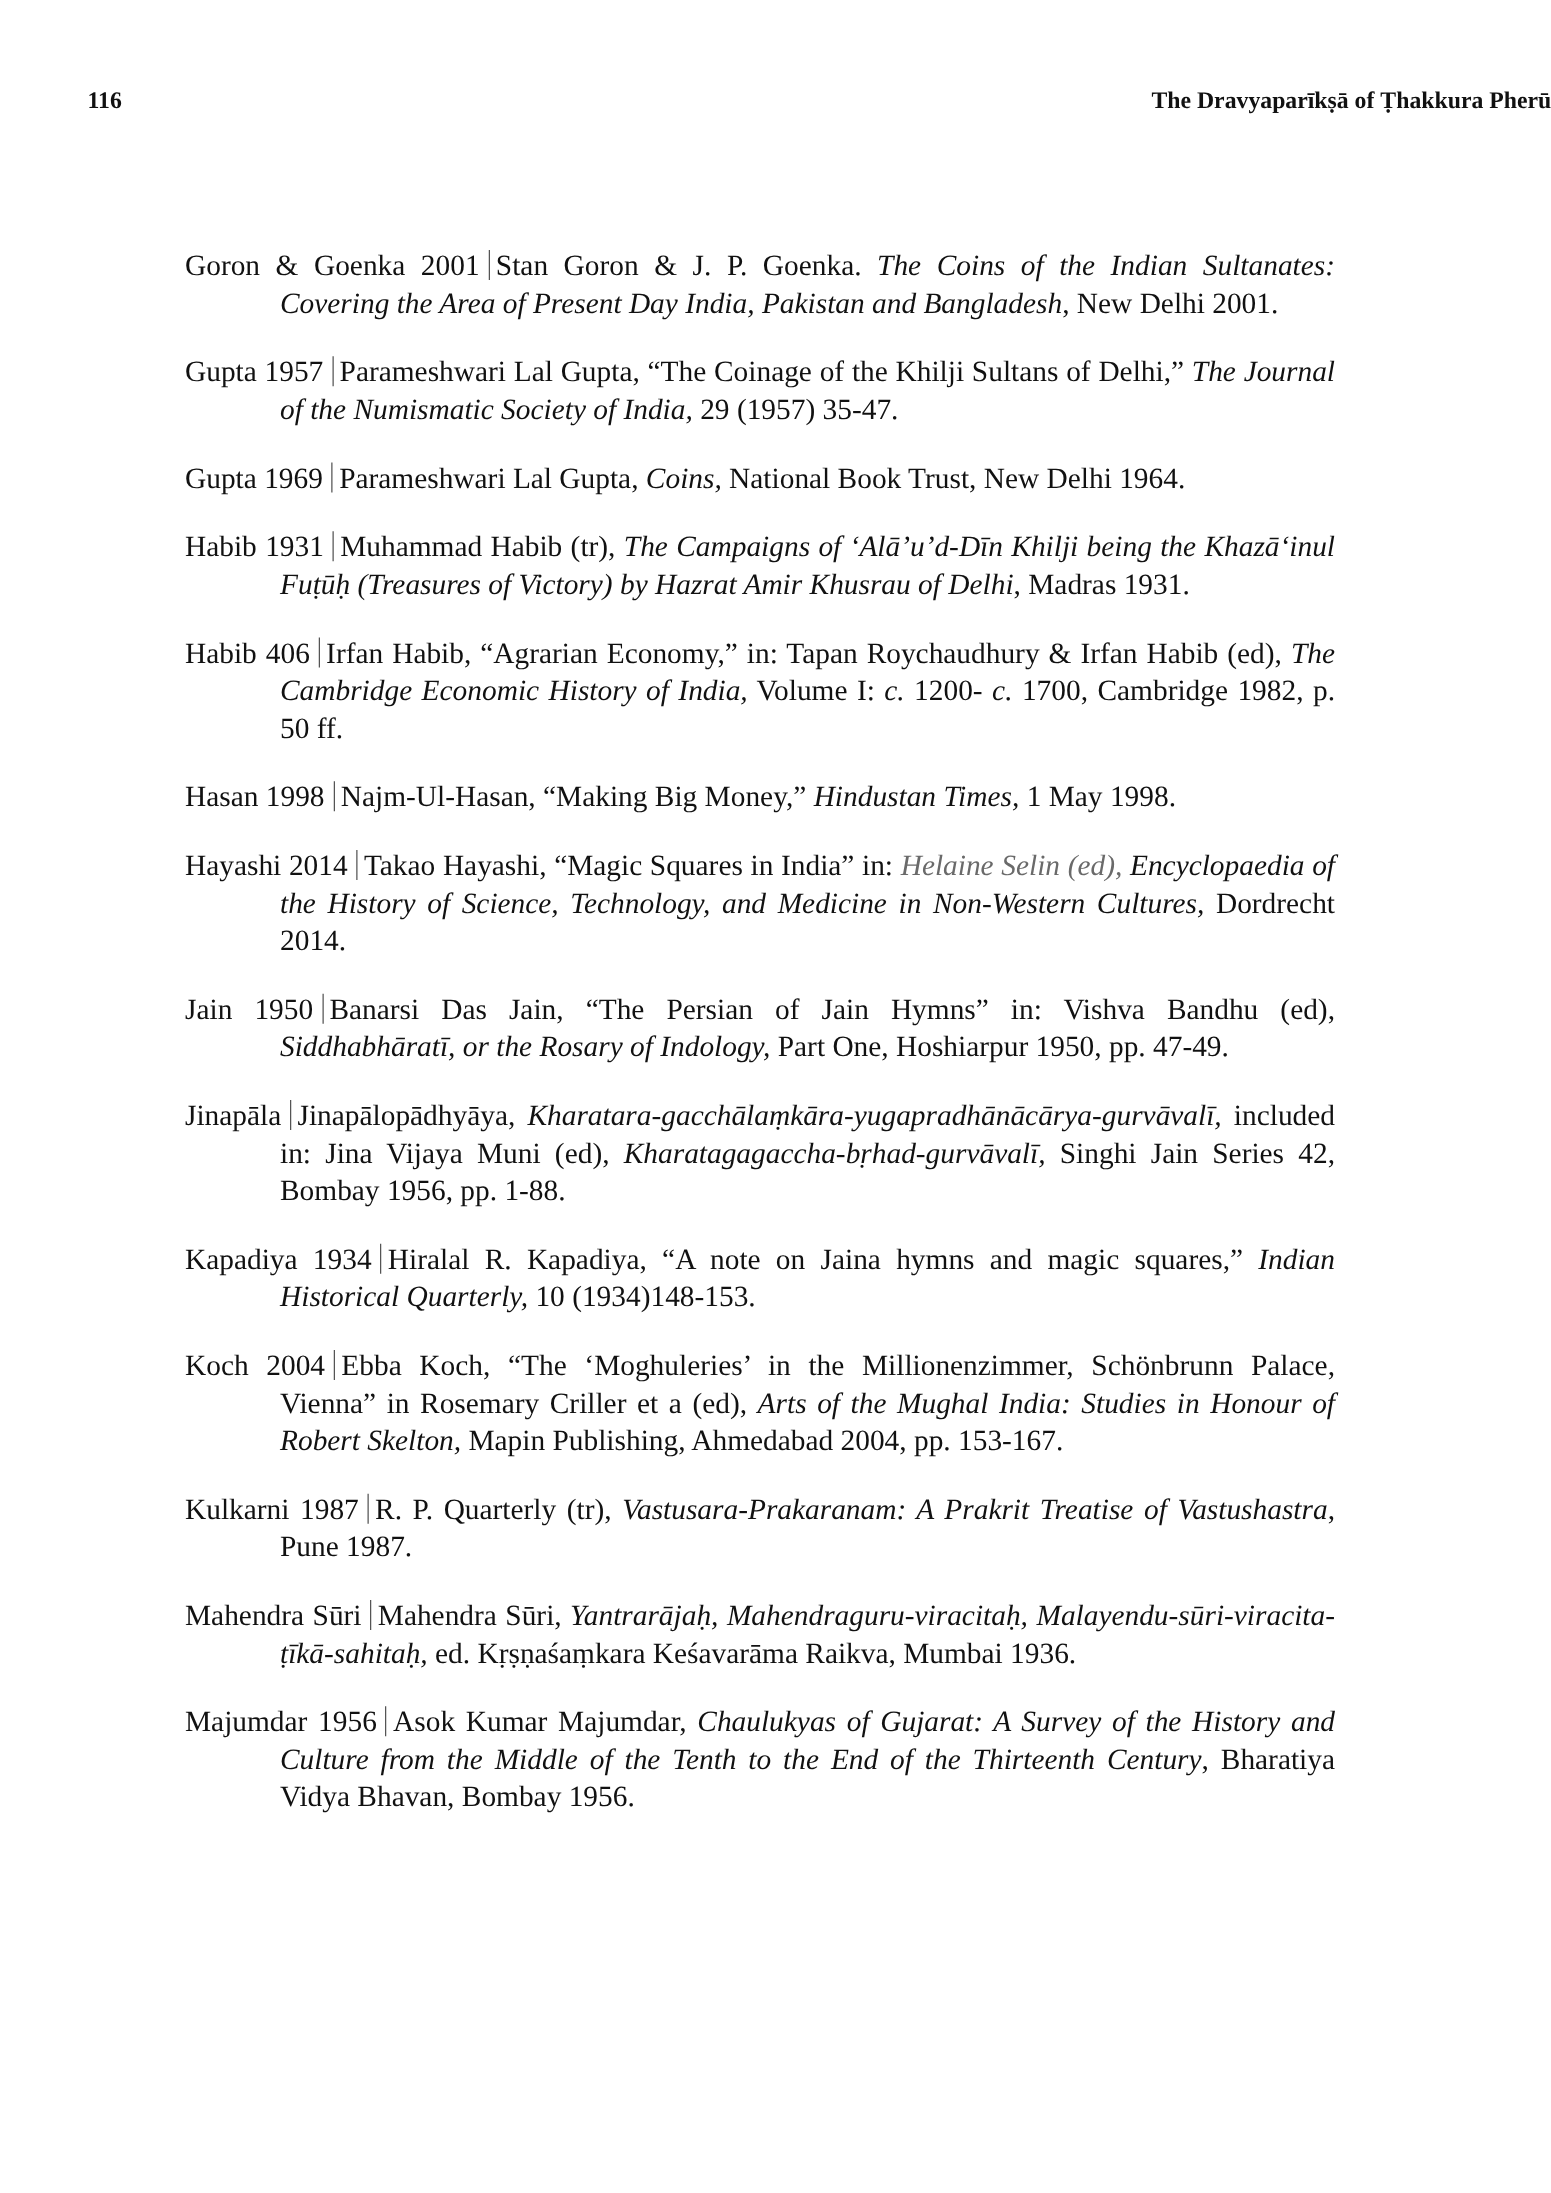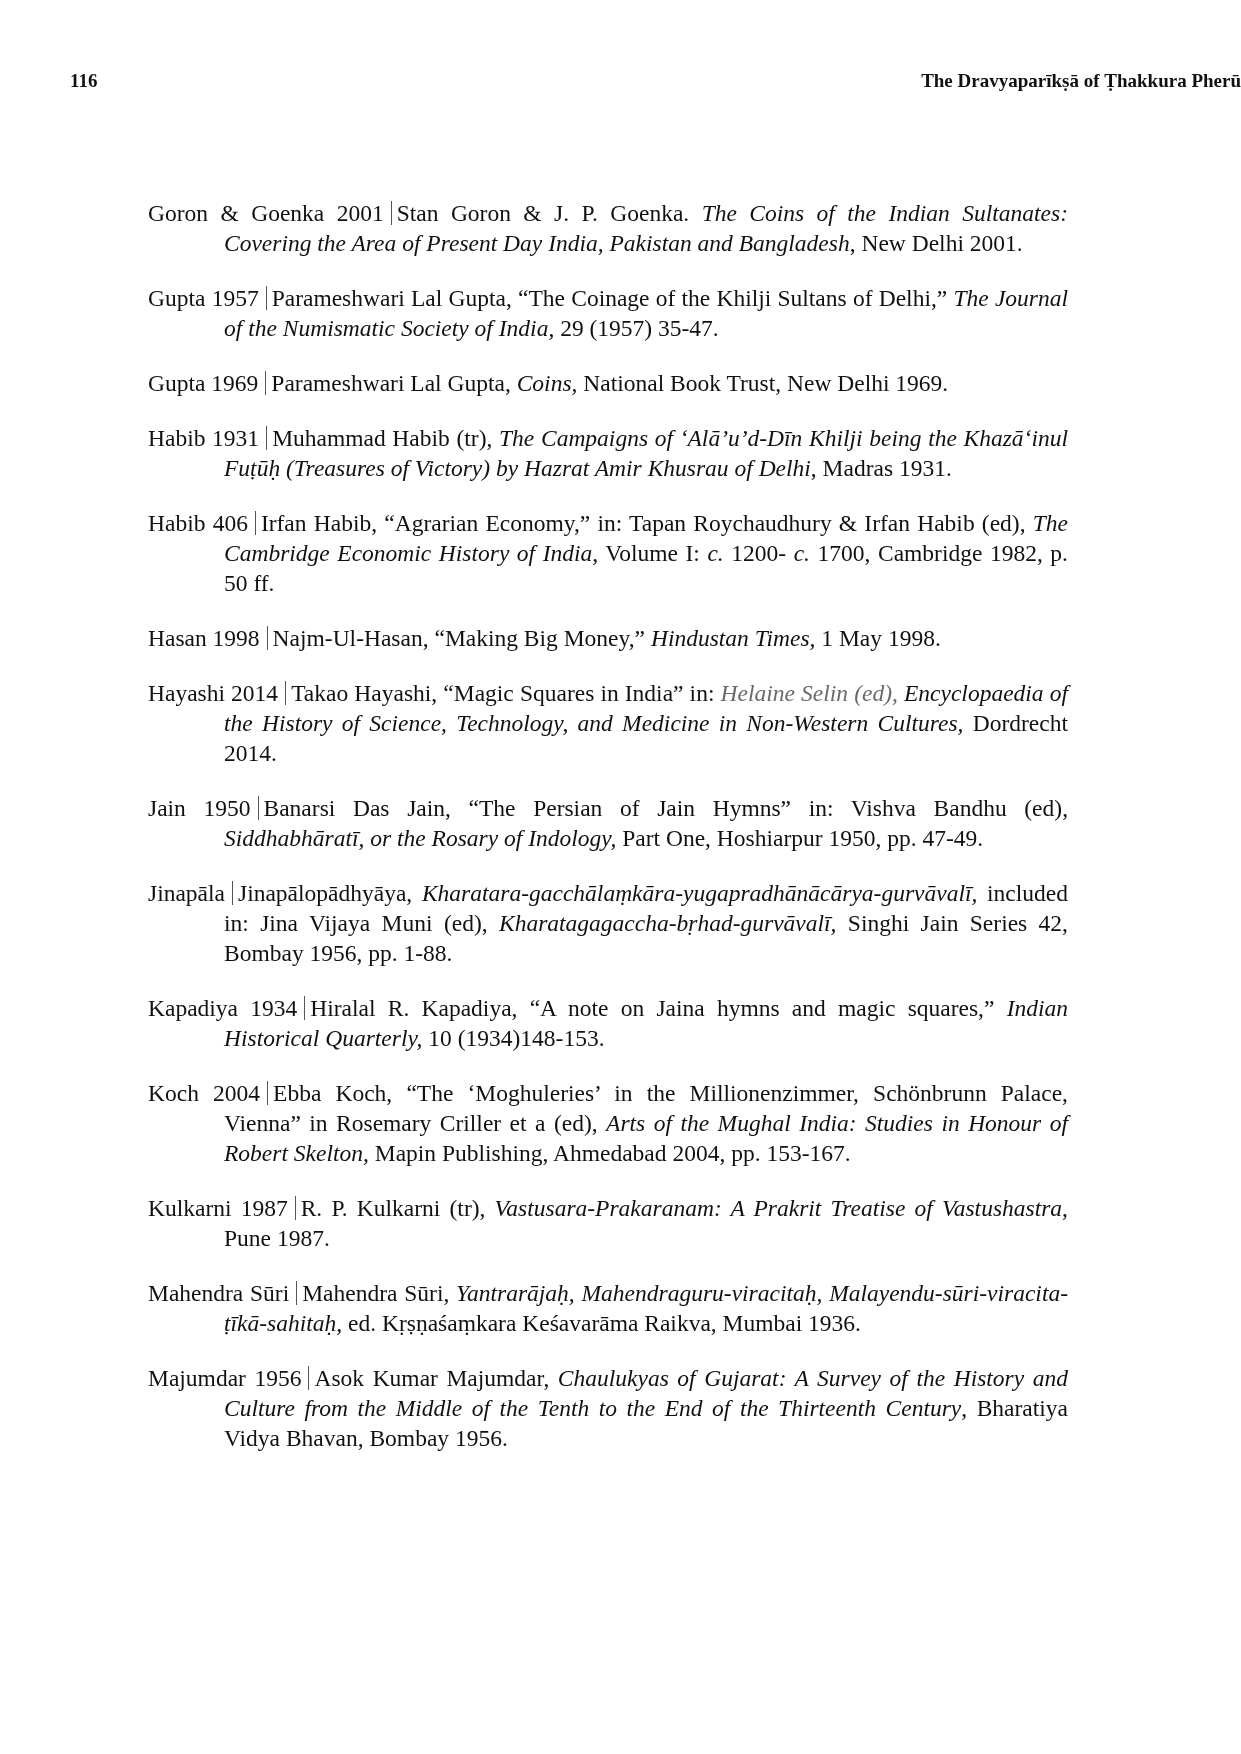--- a/index.html
+++ b/index.html
@@ -70,25 +70,25 @@
 <body>
 
 <div class="running-head">
   <span class="page-number">116</span>
   <span class="running-title">The Dravyaparīkṣā of Ṭhakkura Pherū</span>
 </div>
 
 <div class="bib-list" id="bib-list">
     <p class="bib-entry"><span class="bib-key">Goron &amp; Goenka 2001</span><span class="sep"></span><span>Stan Goron &amp; J. P. Goenka. </span><span class="it">The Coins of the Indian Sultanates: Covering the Area of Present Day India, Pakistan and Bangladesh</span><span>, New Delhi 2001.</span></p>
     <p class="bib-entry"><span class="bib-key">Gupta 1957</span><span class="sep"></span><span>Parameshwari Lal Gupta, “The Coinage of the Khilji Sultans of Delhi,” </span><span class="it">The Journal of the Numismatic Society of India,</span><span> 29 (1957) 35-47.</span></p>
-    <p class="bib-entry"><span class="bib-key">Gupta 1969</span><span class="sep"></span><span>Parameshwari Lal Gupta, </span><span class="it">Coins,</span><span> National Book Trust, New Delhi 1969.</span></p>
+    <p class="bib-entry"><span class="bib-key">Gupta 1969</span><span class="sep"></span><span>Parameshwari Lal Gupta, </span><span class="it">Coins,</span><span> National Book Trust, New Delhi 1964.</span></p>
     <p class="bib-entry"><span class="bib-key">Habib 1931</span><span class="sep"></span><span>Muhammad Habib (tr), </span><span class="it">The Campaigns of ‘Alā’u’d-Dīn Khilji being the Khazā‘inul Fuṭūḥ (Treasures of Victory) by Hazrat Amir Khusrau of Delhi</span><span>, Madras 1931.</span></p>
     <p class="bib-entry"><span class="bib-key">Habib 406</span><span class="sep"></span><span>Irfan Habib, “Agrarian Economy,” in: Tapan Roychaudhury &amp; Irfan Habib (ed), </span><span class="it">The Cambridge Economic History of India,</span><span> Volume I: </span><span class="it">c.</span><span> 1200- </span><span class="it">c.</span><span> 1700, Cambridge 1982, p. 50 ff.</span></p>
     <p class="bib-entry"><span class="bib-key">Hasan 1998</span><span class="sep"></span><span>Najm-Ul-Hasan, “Making Big Money,” </span><span class="it">Hindustan Times,</span><span> 1 May 1998.</span></p>
     <p class="bib-entry"><span class="bib-key">Hayashi 2014</span><span class="sep"></span><span>Takao Hayashi, “Magic Squares in India” in: </span><span class="gray">Helaine Selin (ed),</span><span> </span><span class="it">Encyclopaedia of the History of Science, Technology, and Medicine in Non-Western Cultures,</span><span> Dordrecht 2014.</span></p>
     <p class="bib-entry"><span class="bib-key">Jain 1950</span><span class="sep"></span><span>Banarsi Das Jain, “The Persian of Jain Hymns” in: Vishva Bandhu (ed), </span><span class="it">Siddhabhāratī, or the Rosary of Indology,</span><span> Part One, Hoshiarpur 1950, pp. 47-49.</span></p>
     <p class="bib-entry"><span class="bib-key">Jinapāla</span><span class="sep"></span><span>Jinapālopādhyāya, </span><span class="it">Kharatara-gacchālaṃkāra-yugapradhānācārya-gurvāvalī,</span><span> included in: Jina Vijaya Muni (ed), </span><span class="it">Kharatagagaccha-bṛhad-gurvāvalī,</span><span> Singhi Jain Series 42, Bombay 1956, pp. 1-88.</span></p>
     <p class="bib-entry"><span class="bib-key">Kapadiya 1934</span><span class="sep"></span><span>Hiralal R. Kapadiya, “A note on Jaina hymns and magic squares,” </span><span class="it">Indian Historical Quarterly,</span><span> 10 (1934)148-153.</span></p>
     <p class="bib-entry"><span class="bib-key">Koch 2004</span><span class="sep"></span><span>Ebba Koch, “The ‘Moghuleries’ in the Millionenzimmer, Schönbrunn Palace, Vienna” in Rosemary Criller et a (ed), </span><span class="it">Arts of the Mughal India: Studies in Honour of Robert Skelton,</span><span> Mapin Publishing, Ahmedabad 2004, pp. 153-167.</span></p>
-    <p class="bib-entry"><span class="bib-key">Kulkarni 1987</span><span class="sep"></span><span>R. P. Kulkarni (tr), </span><span class="it">Vastusara-Prakaranam: A Prakrit Treatise of Vastushastra</span><span>, Pune 1987.</span></p>
+    <p class="bib-entry"><span class="bib-key">Kulkarni 1987</span><span class="sep"></span><span>R. P. Quarterly (tr), </span><span class="it">Vastusara-Prakaranam: A Prakrit Treatise of Vastushastra</span><span>, Pune 1987.</span></p>
     <p class="bib-entry"><span class="bib-key">Mahendra Sūri</span><span class="sep"></span><span>Mahendra Sūri, </span><span class="it">Yantrarājaḥ, Mahendraguru-viracitaḥ, Malayendu-sūri-viracita-ṭīkā-sahitaḥ,</span><span> ed. Kṛṣṇaśaṃkara Keśavarāma Raikva, Mumbai 1936.</span></p>
     <p class="bib-entry"><span class="bib-key">Majumdar 1956</span><span class="sep"></span><span>Asok Kumar Majumdar, </span><span class="it">Chaulukyas of Gujarat: A Survey of the History and Culture from the Middle of the Tenth to the End of the Thirteenth Century</span><span>, Bharatiya Vidya Bhavan, Bombay 1956.</span></p>
   </div>
 
 </body></html>

